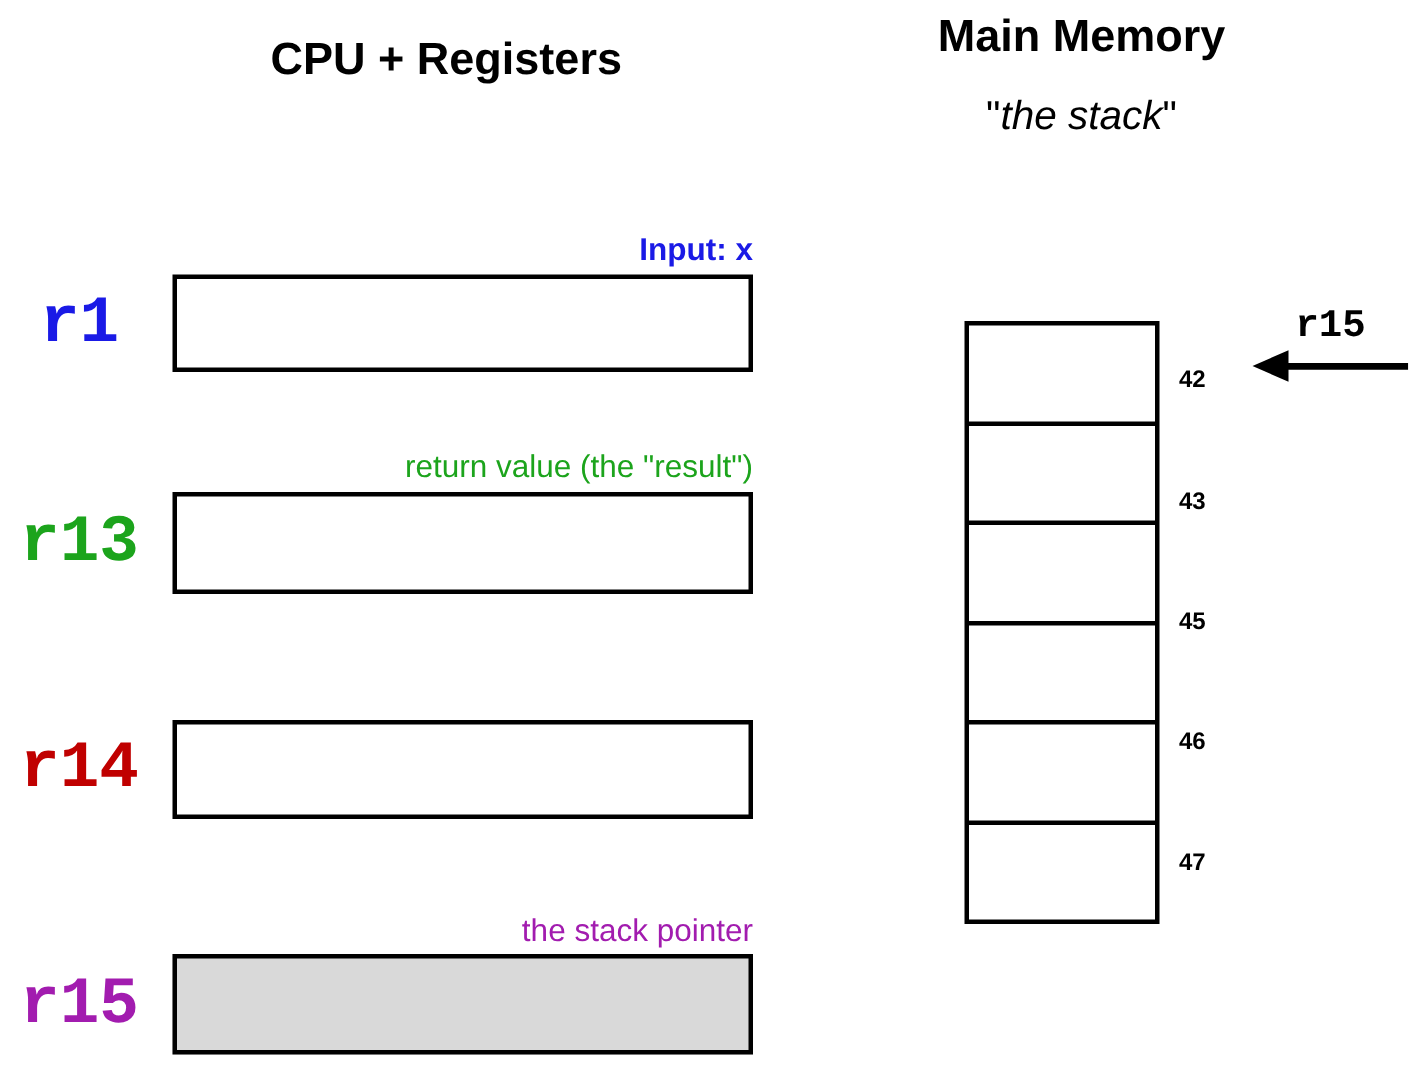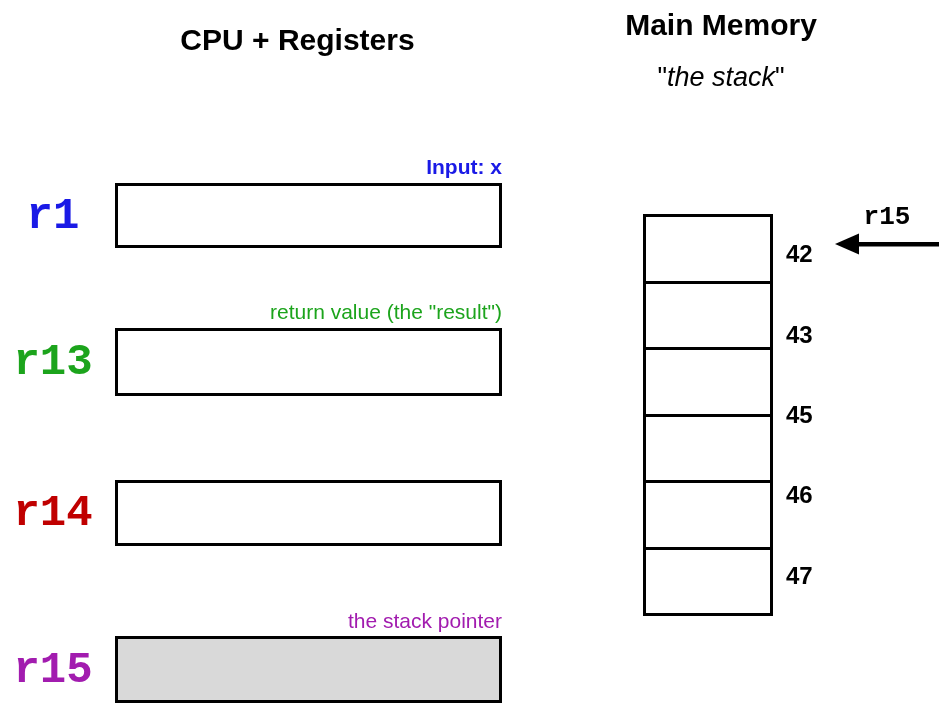--- a/index.html
+++ b/index.html
@@ -94,21 +94,21 @@
     width: 44px;
     height: 402px;
     display: flex;
     flex-direction: column;
   }
   .addr-row {
     flex: 1;
     display: flex;
     align-items: center;
     justify-content: flex-start;
-    font-size: 24px;
+    font-size: 16px;
     font-weight: bold;
     color: #000000;
     padding-left: 4px;
     box-sizing: border-box;
   }
 
   
   #pointer-label {
     left: 850px;
     top: 202px;

